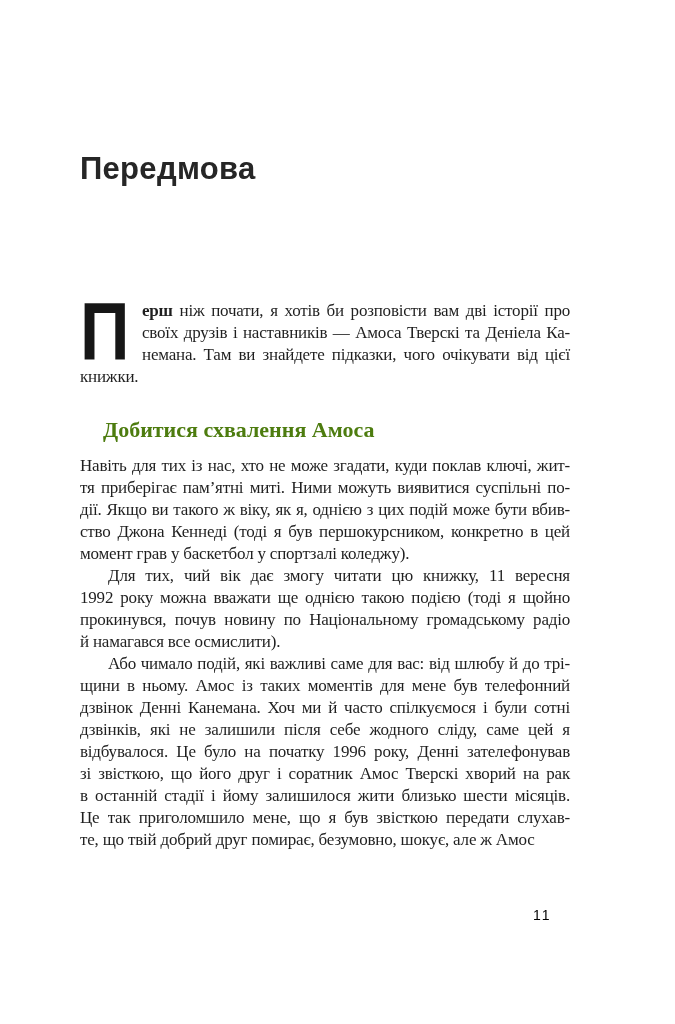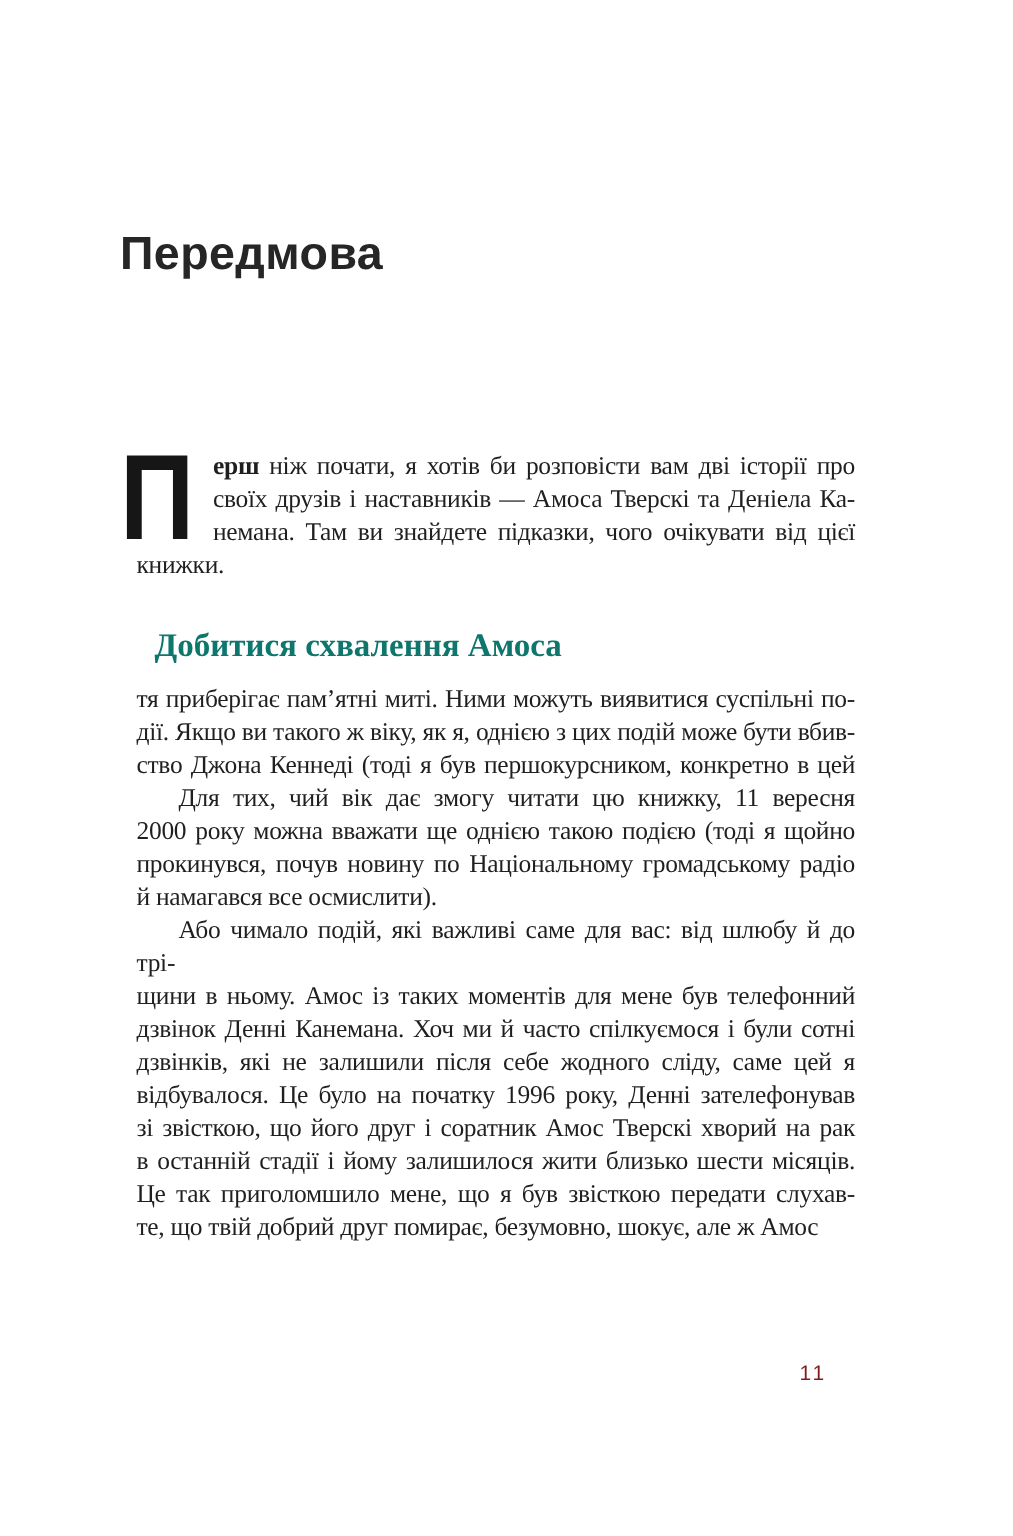--- a/index.html
+++ b/index.html
@@ -50,54 +50,53 @@
     letter-spacing: 0;
     color: #161616;
     transform: scaleX(0.85);
     transform-origin: 0 50%;
   }
   .line {
     text-align: justify;
     text-align-last: justify;
     -moz-text-align-last: justify;
     white-space: normal;
-    margin-left: 11px;
   }
   .line.last {
     text-align-last: left;
     -moz-text-align-last: left;
   }
   .line.indent {
     text-indent: 28px;
   }
   .bold-lead {
     font-weight: 700;
   }
   .section-heading {
     margin: 31px 0 14px 23px;
     font-family: "Liberation Serif", serif;
     font-weight: 700;
     font-size: 22px;
     line-height: 22px;
-    color: #0f766e;
+    color: #4d7c0f;
   }
   .para {
     font-size: 17px;
     line-height: 22px;
     letter-spacing: -0.2px;
   }
   .page-number {
     position: absolute;
     left: 533px;
     top: 907px;
     font-family: "Liberation Sans", sans-serif;
     font-size: 14px;
     line-height: 16px;
     letter-spacing: 2px;
-    color: #7f1d1d;
+    color: #000000;
   }
 </style>
 </head>
 <body>
 
 <div class="page">
   <h1 class="chapter-title">Передмова</h1>
 
   <div class="opening">
     <span class="dropcap">
@@ -108,27 +107,29 @@
       <div class="line">своїх друзів і наставників — Амоса Тверскі та Деніела Ка-</div>
       <div class="line">немана. Там ви знайдете підказки, чого очікувати від цієї</div>
       <div class="line last">книжки.</div>
     </div>
 
   <h2 class="section-heading">Добитися схвалення Амоса</h2>
 
   <div class="paragraphs">
 
   <div class="para">
+        <div class="line">Навіть для тих із нас, хто не може згадати, куди поклав ключі, жит-</div>
         <div class="line">тя приберігає пам’ятні миті. Ними можуть виявитися суспільні по-</div>
         <div class="line">дії. Якщо ви такого ж віку, як я, однією з цих подій може бути вбив-</div>
         <div class="line">ство Джона Кеннеді (тоді я був першокурсником, конкретно в цей</div>
+        <div class="line last">момент грав у баскетбол у спортзалі коледжу).</div>
       </div>
       <div class="para">
         <div class="line indent">Для тих, чий вік дає змогу читати цю книжку, 11 вересня</div>
-        <div class="line">2000 року можна вважати ще однією такою подією (тоді я щойно</div>
+        <div class="line">1992 року можна вважати ще однією такою подією (тоді я щойно</div>
         <div class="line">прокинувся, почув новину по Національному громадському радіо</div>
         <div class="line last">й намагався все осмислити).</div>
       </div>
       <div class="para">
         <div class="line indent">Або чимало подій, які важливі саме для вас: від шлюбу й до трі-</div>
         <div class="line">щини в ньому. Амос із таких моментів для мене був телефонний</div>
         <div class="line">дзвінок Денні Канемана. Хоч ми й часто спілкуємося і були сотні</div>
         <div class="line">дзвінків, які не залишили після себе жодного сліду, саме цей я</div>
         <div class="line">відбувалося. Це було на початку 1996 року, Денні зателефонував</div>
         <div class="line">зі звісткою, що його друг і соратник Амос Тверскі хворий на рак</div>

